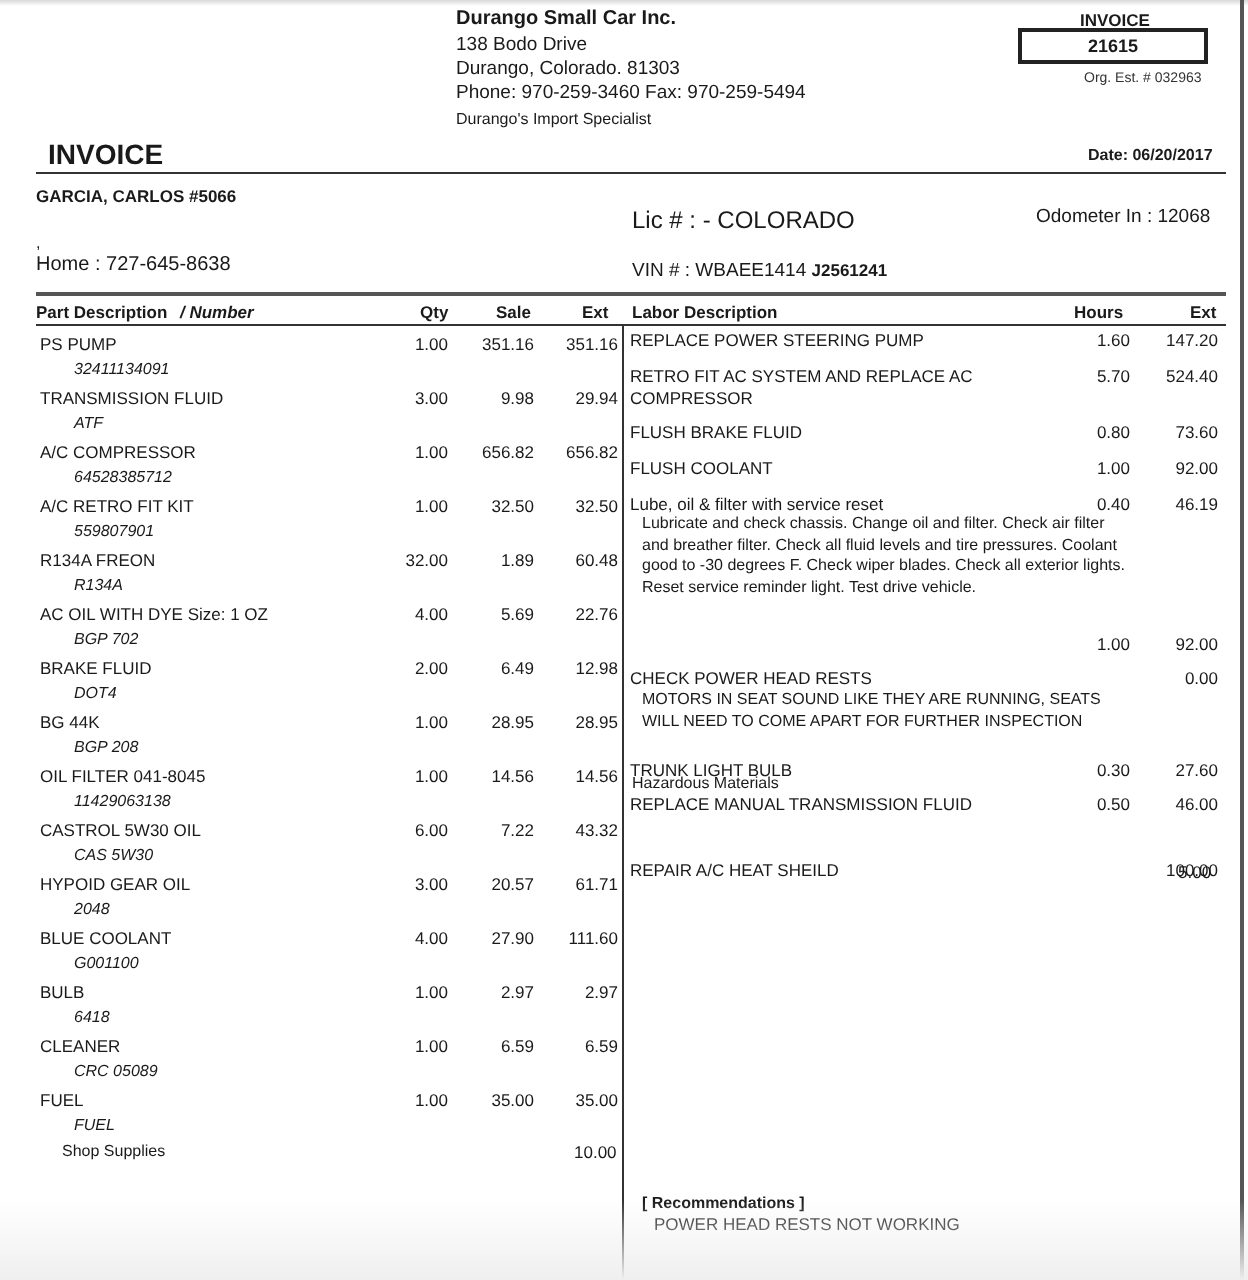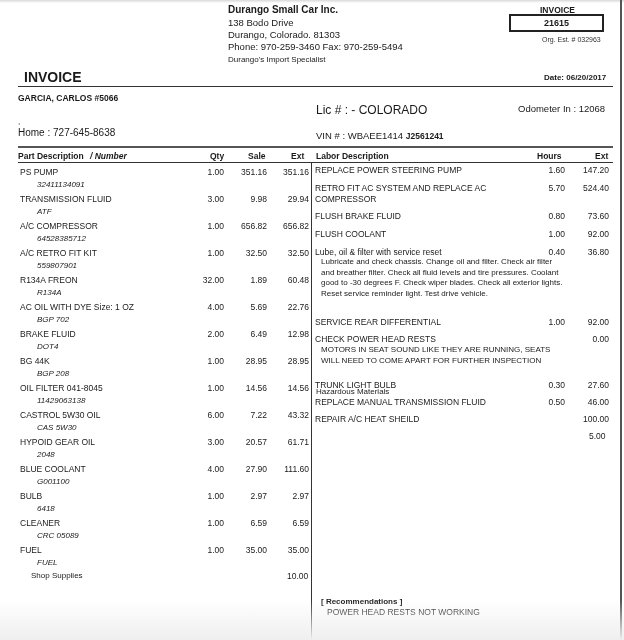--- a/index.html
+++ b/index.html
@@ -231,49 +231,48 @@
         <span class="lext">73.60</span>
       </div>
       <div class="lab" style="height: 18px;">
         <span class="ld">FLUSH COOLANT</span>
         <span class="hrs">1.00</span>
         <span class="lext">92.00</span>
       </div>
       <div class="lab" style="height: 70px;">
         <span class="ld">Lube, oil &amp; filter with service reset</span>
         <span class="hrs">0.40</span>
-        <span class="lext">36.80</span>
+        <span class="lext">46.19</span>
         <span class="note" style="top: 13px;">Lubricate and check chassis. Change oil and filter. Check air filter
 and breather filter. Check all fluid levels and tire pressures. Coolant
 good to -30 degrees F. Check wiper blades. Check all exterior lights.
 Reset service reminder light. Test drive vehicle.</span>
       </div>
       <div class="lab" style="height: 17px;">
-        <span class="ld">SERVICE REAR DIFFERENTIAL</span>
         <span class="hrs">1.00</span>
         <span class="lext">92.00</span>
       </div>
       <div class="lab" style="height: 46px;">
         <span class="ld">CHECK POWER HEAD RESTS</span>
         <span class="hrs"></span>
         <span class="lext">0.00</span>
         <span class="note" style="top: 14px;">MOTORS IN SEAT SOUND LIKE THEY ARE RUNNING, SEATS
 WILL NEED TO COME APART FOR FURTHER INSPECTION</span>
       </div>
       <div class="lab" style="height: 17px;">
         <span class="ld">TRUNK LIGHT BULB</span>
         <span class="hrs">0.30</span>
         <span class="lext">27.60</span>
       </div>
       <div class="lab" style="height: 17px;">
         <span class="ld">REPLACE MANUAL TRANSMISSION FLUID</span>
         <span class="hrs">0.50</span>
         <span class="lext">46.00</span>
       </div>
-      <div class="lab" style="height: 17px;">
+      <div class="lab" style="height: 17px; margin-top: 16px;">
         <span class="ld">REPAIR A/C HEAT SHEILD</span>
         <span class="hrs"></span>
         <span class="lext">100.00</span>
       </div>
     </div>
   <div class="haz">Hazardous Materials</div>
   <div class="haz-ext">5.00</div>
 
   <div class="abs rec-title">[ Recommendations ]</div>
   <div class="abs rec-text">POWER HEAD RESTS NOT WORKING</div>

